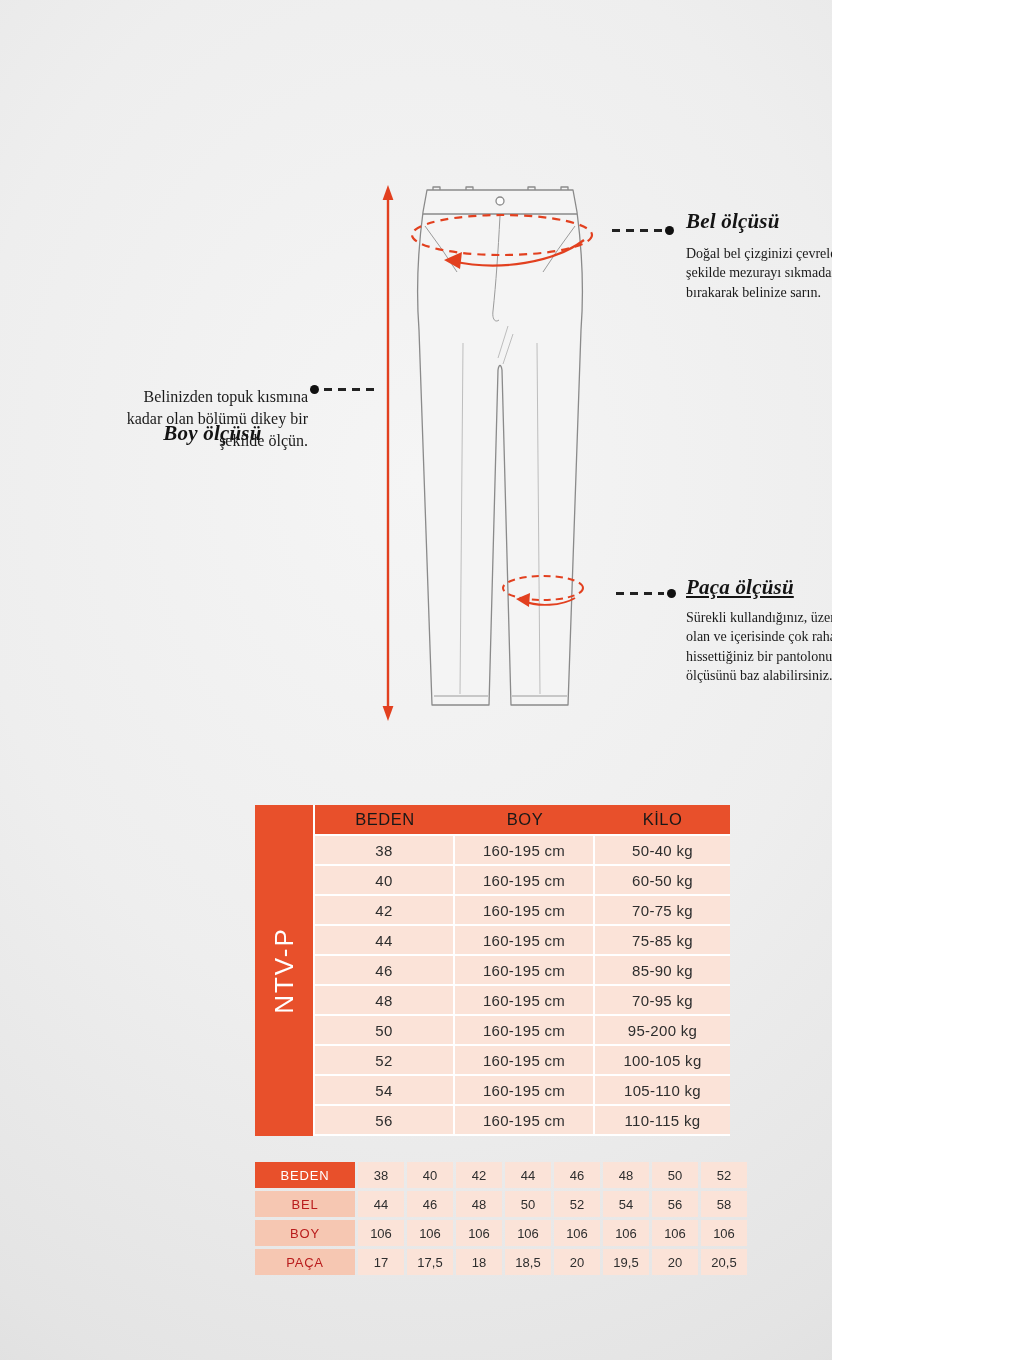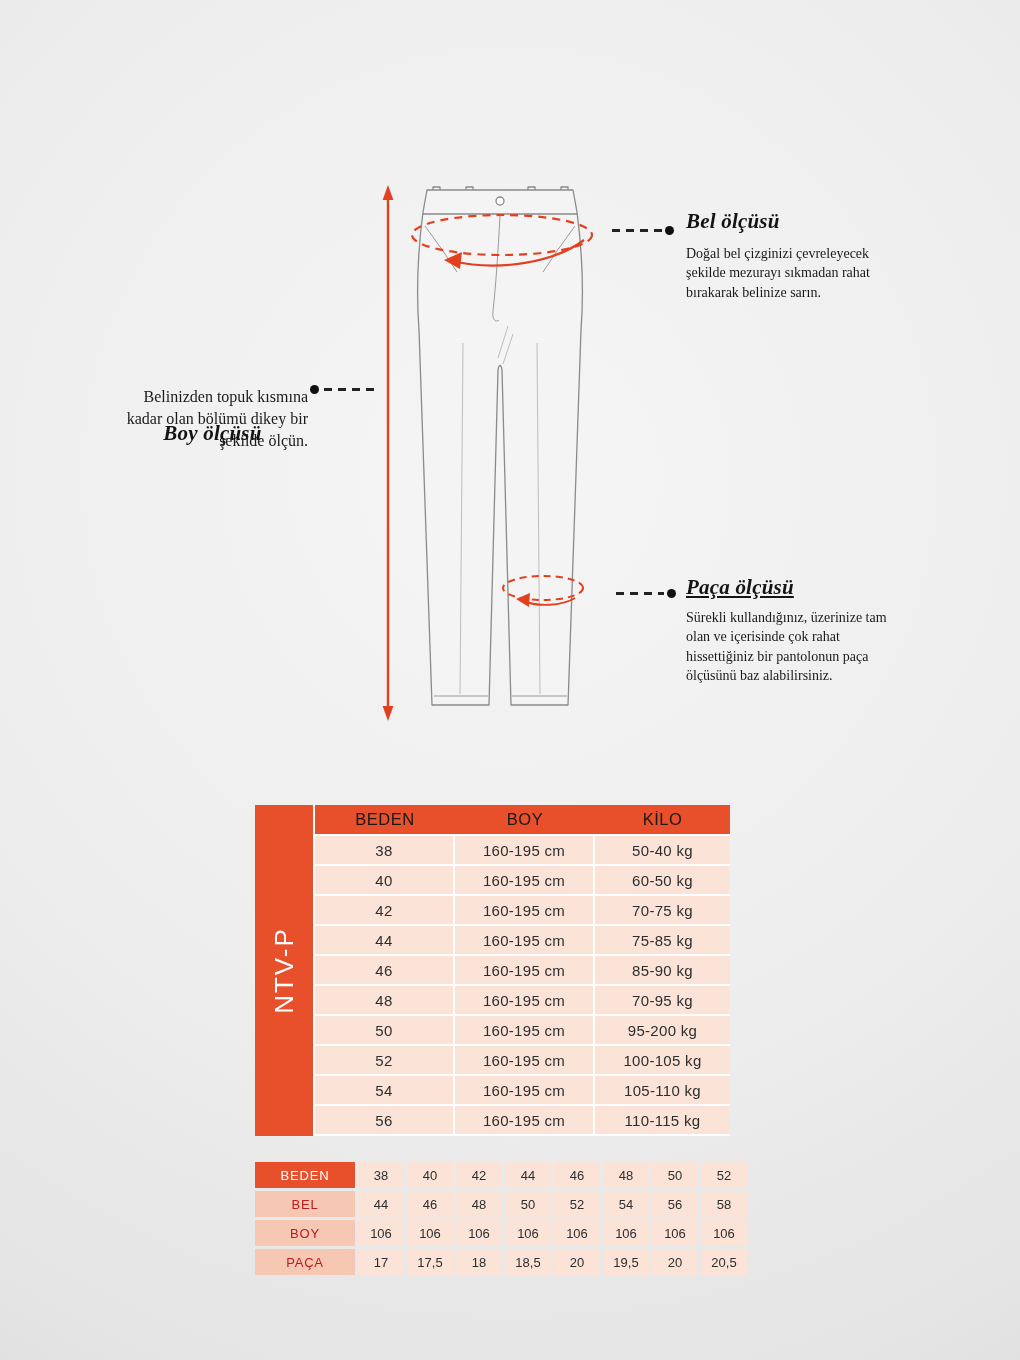--- a/index.html
+++ b/index.html
@@ -2,21 +2,21 @@
 <html><head>
 <meta charset="utf-8">
 <style>
   * { box-sizing: border-box; margin: 0; padding: 0; }
   body {
     width: 1020px; height: 1360px;
     font-family: "Liberation Sans", sans-serif;
     background: #fff;
   }
   .canvas {
-    position: relative; width: 1020px; height: 1360px; overflow: hidden;
+    position: relative; width: 832px; height: 1360px; overflow: hidden;
     background: radial-gradient(120% 90% at 50% 35%, #f5f5f5 0%, #eeeeee 45%, #e4e4e4 78%, #d9d9d9 100%);
   }
 
   
   .ann-title {
     position: absolute;
     font-family: "Liberation Serif", "DejaVu Serif", serif;
     font-style: italic; font-weight: 700;
     font-size: 21px; color: #141414; letter-spacing: 0.2px;
     white-space: nowrap;

